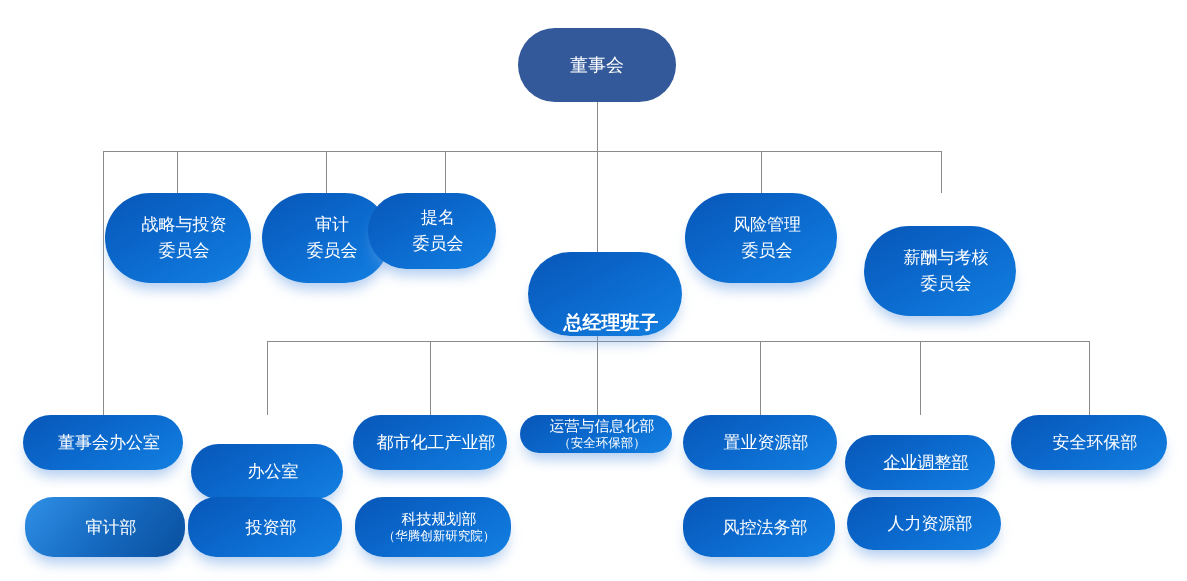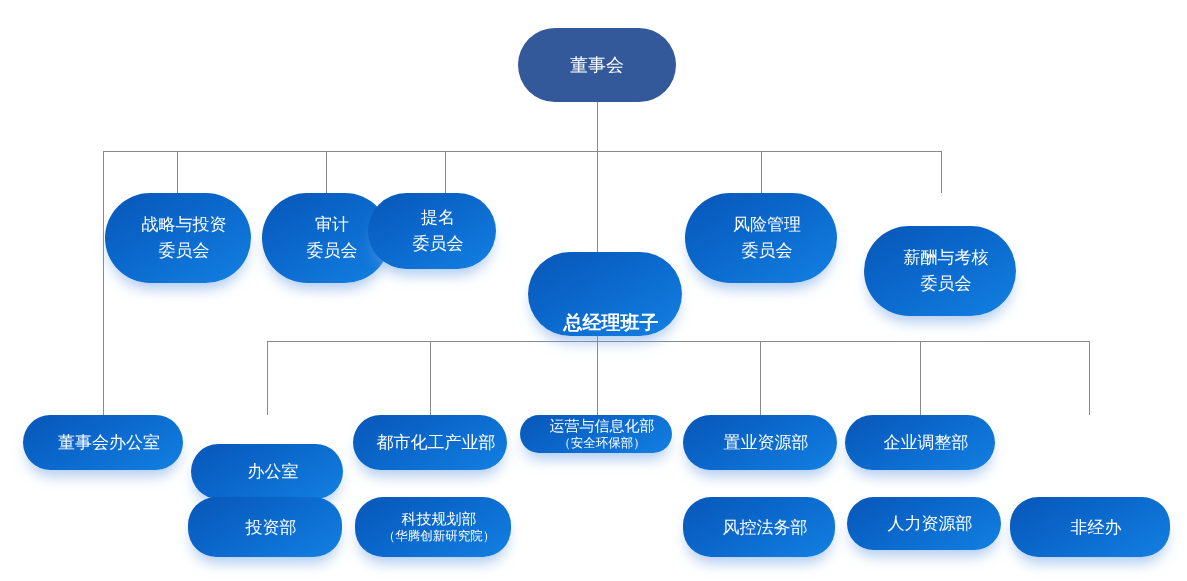--- a/index.html
+++ b/index.html
@@ -110,34 +110,37 @@
   <div class="node node--vivid node--dept" style="left:353px;top:415px;width:154px;height:55px;">
     <span class="lbl">都市化工产业部</span>
   </div>
   <div class="node node--vivid node--dept" style="left:520px;top:415px;width:152px;height:38px;">
     <span class="lbl main-sm">运营与信息化部</span>
     <span class="sub">（安全环保部）</span>
   </div>
   <div class="node node--vivid node--dept" style="left:683px;top:415px;width:154px;height:55px;">
     <span class="lbl">置业资源部</span>
   </div>
-  <div class="node node--vivid node--dept" style="left:845px;top:415px;width:150px;height:55px;">
+  <div class="node node--vivid node--dept" style="left:845px;top:435px;width:150px;height:55px;text-decoration:underline;">
     <span class="lbl">企业调整部</span>
   </div>
+  <div class="node node--vivid node--dept" style="left:1011px;top:415px;width:156px;height:55px;">
+    <span class="lbl">安全环保部</span>
+  </div>
 
+  <div class="node node--vivid node--dept node--audit" style="left:25px;top:497px;width:160px;height:60px;">
+    <span class="lbl">审计部</span>
+  </div>
   <div class="node node--vivid node--dept" style="left:188px;top:497px;width:154px;height:60px;">
     <span class="lbl">投资部</span>
   </div>
   <div class="node node--vivid node--dept" style="left:355px;top:497px;width:156px;height:60px;">
     <span class="lbl main-sm">科技规划部</span>
     <span class="sub">（华腾创新研究院）</span>
   </div>
   <div class="node node--vivid node--dept" style="left:683px;top:497px;width:152px;height:60px;">
     <span class="lbl">风控法务部</span>
   </div>
   <div class="node node--vivid node--dept" style="left:847px;top:497px;width:154px;height:53px;">
     <span class="lbl">人力资源部</span>
   </div>
-  <div class="node node--vivid node--dept" style="left:1010px;top:497px;width:160px;height:60px;">
-    <span class="lbl">非经办</span>
-  </div>
 
 </div>
 
 </body></html>

